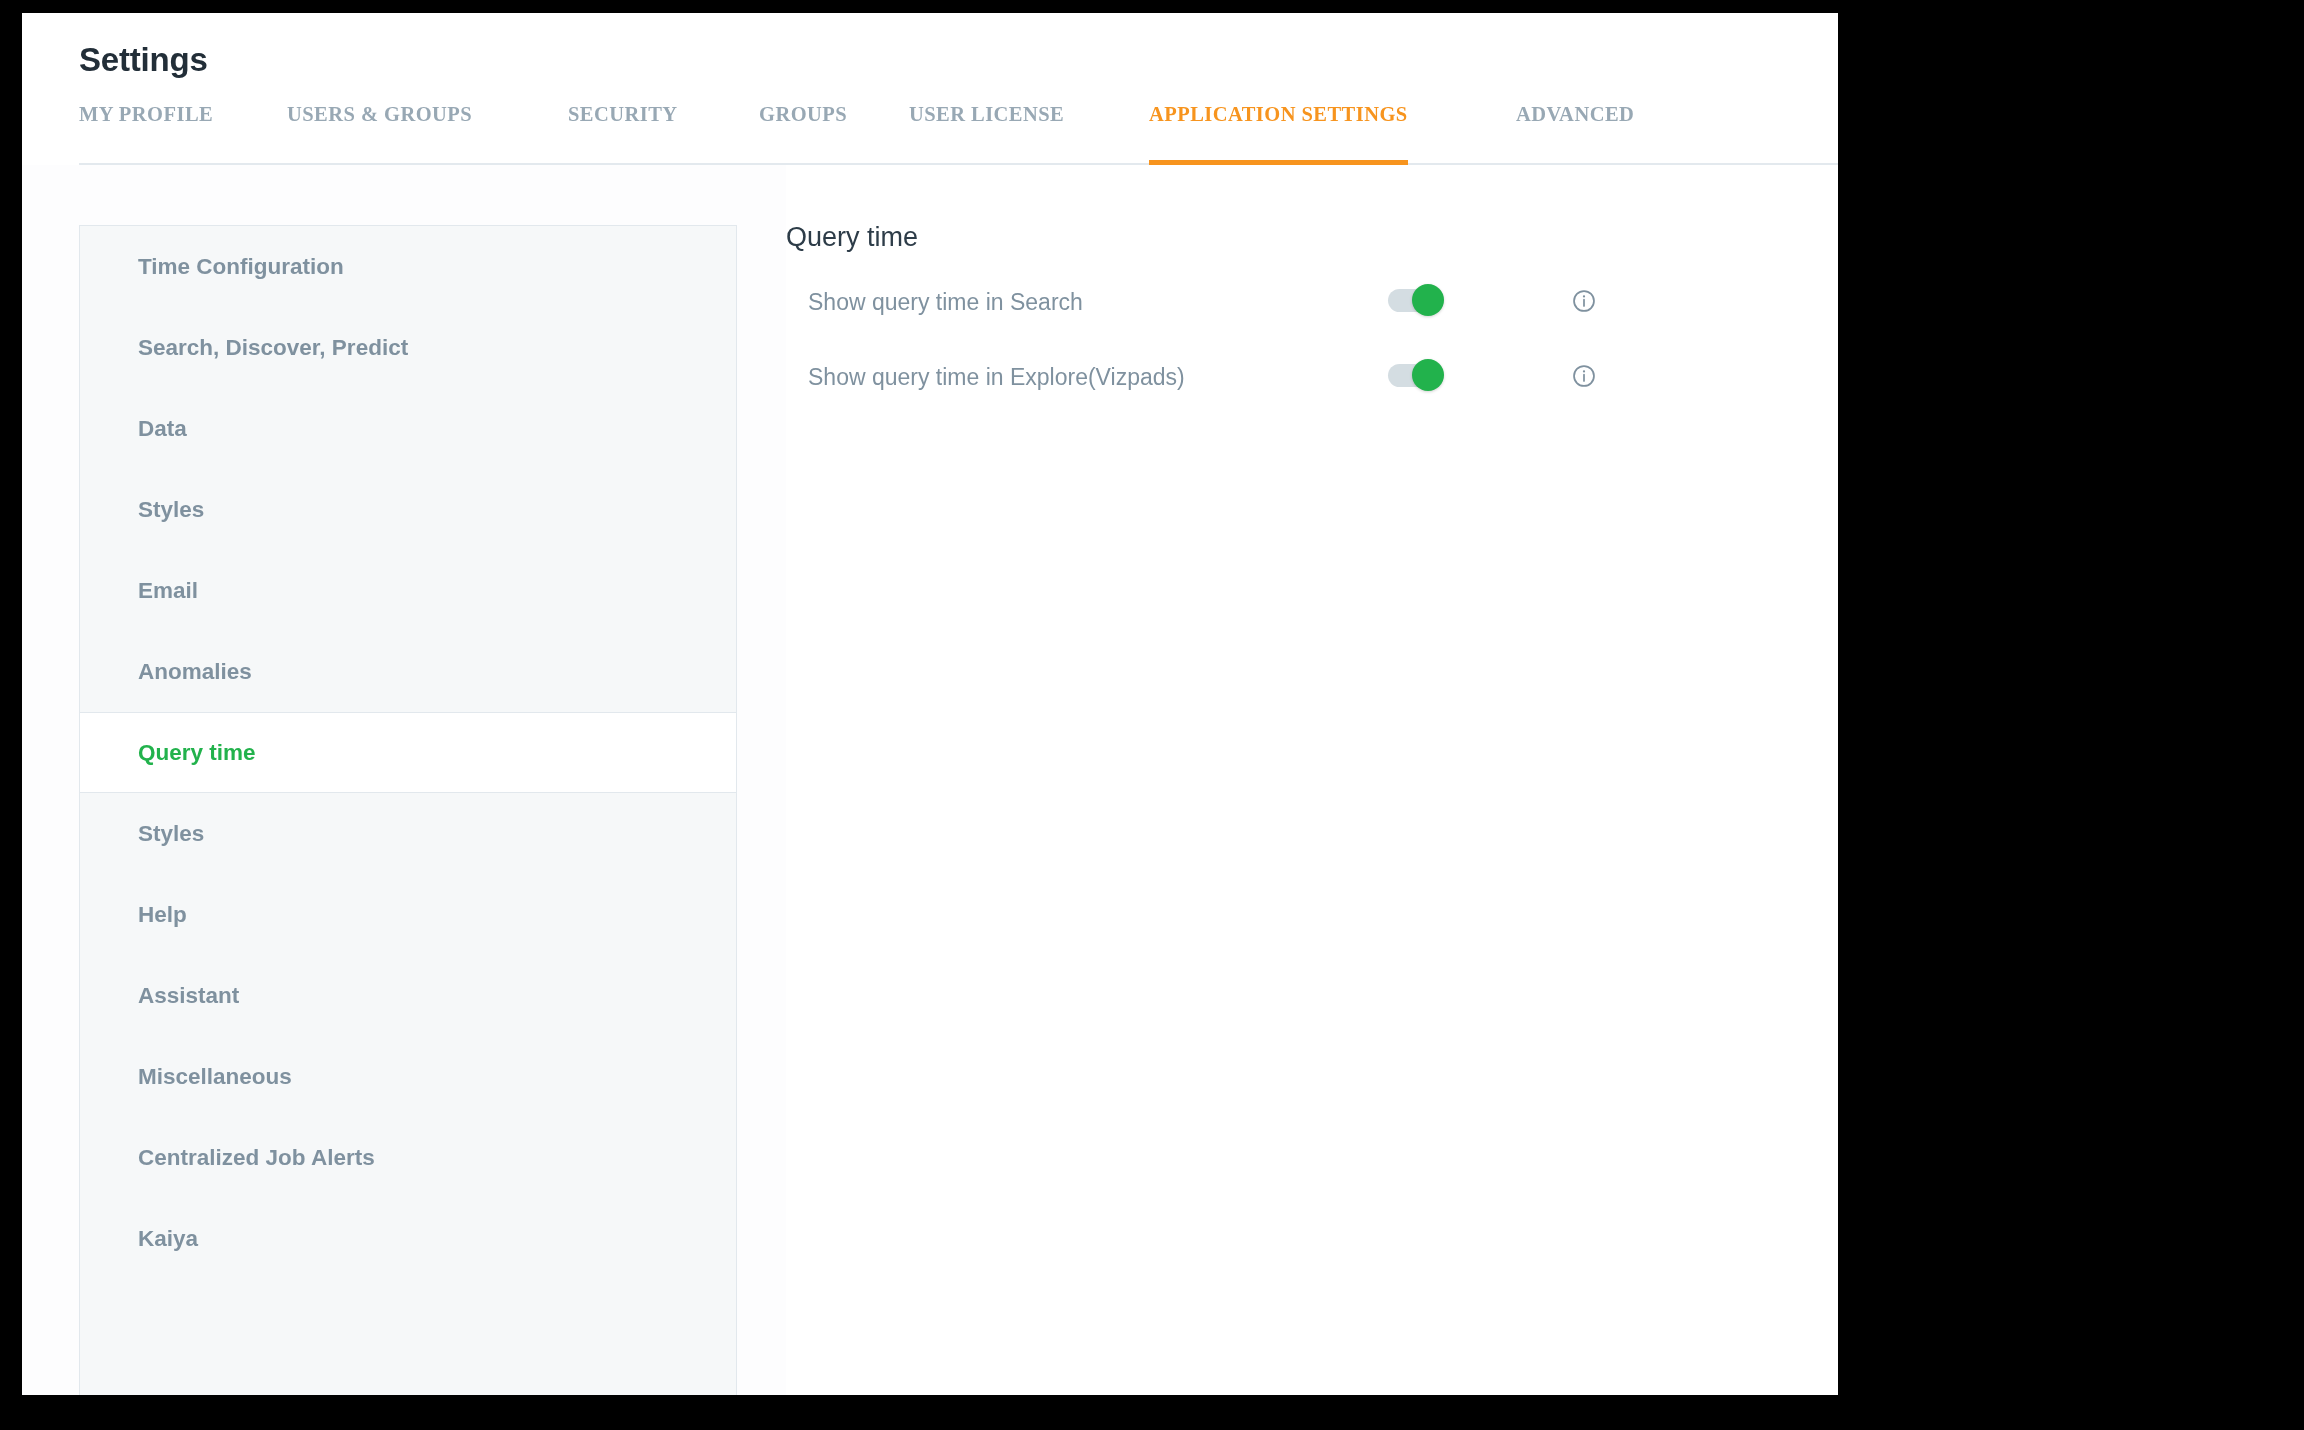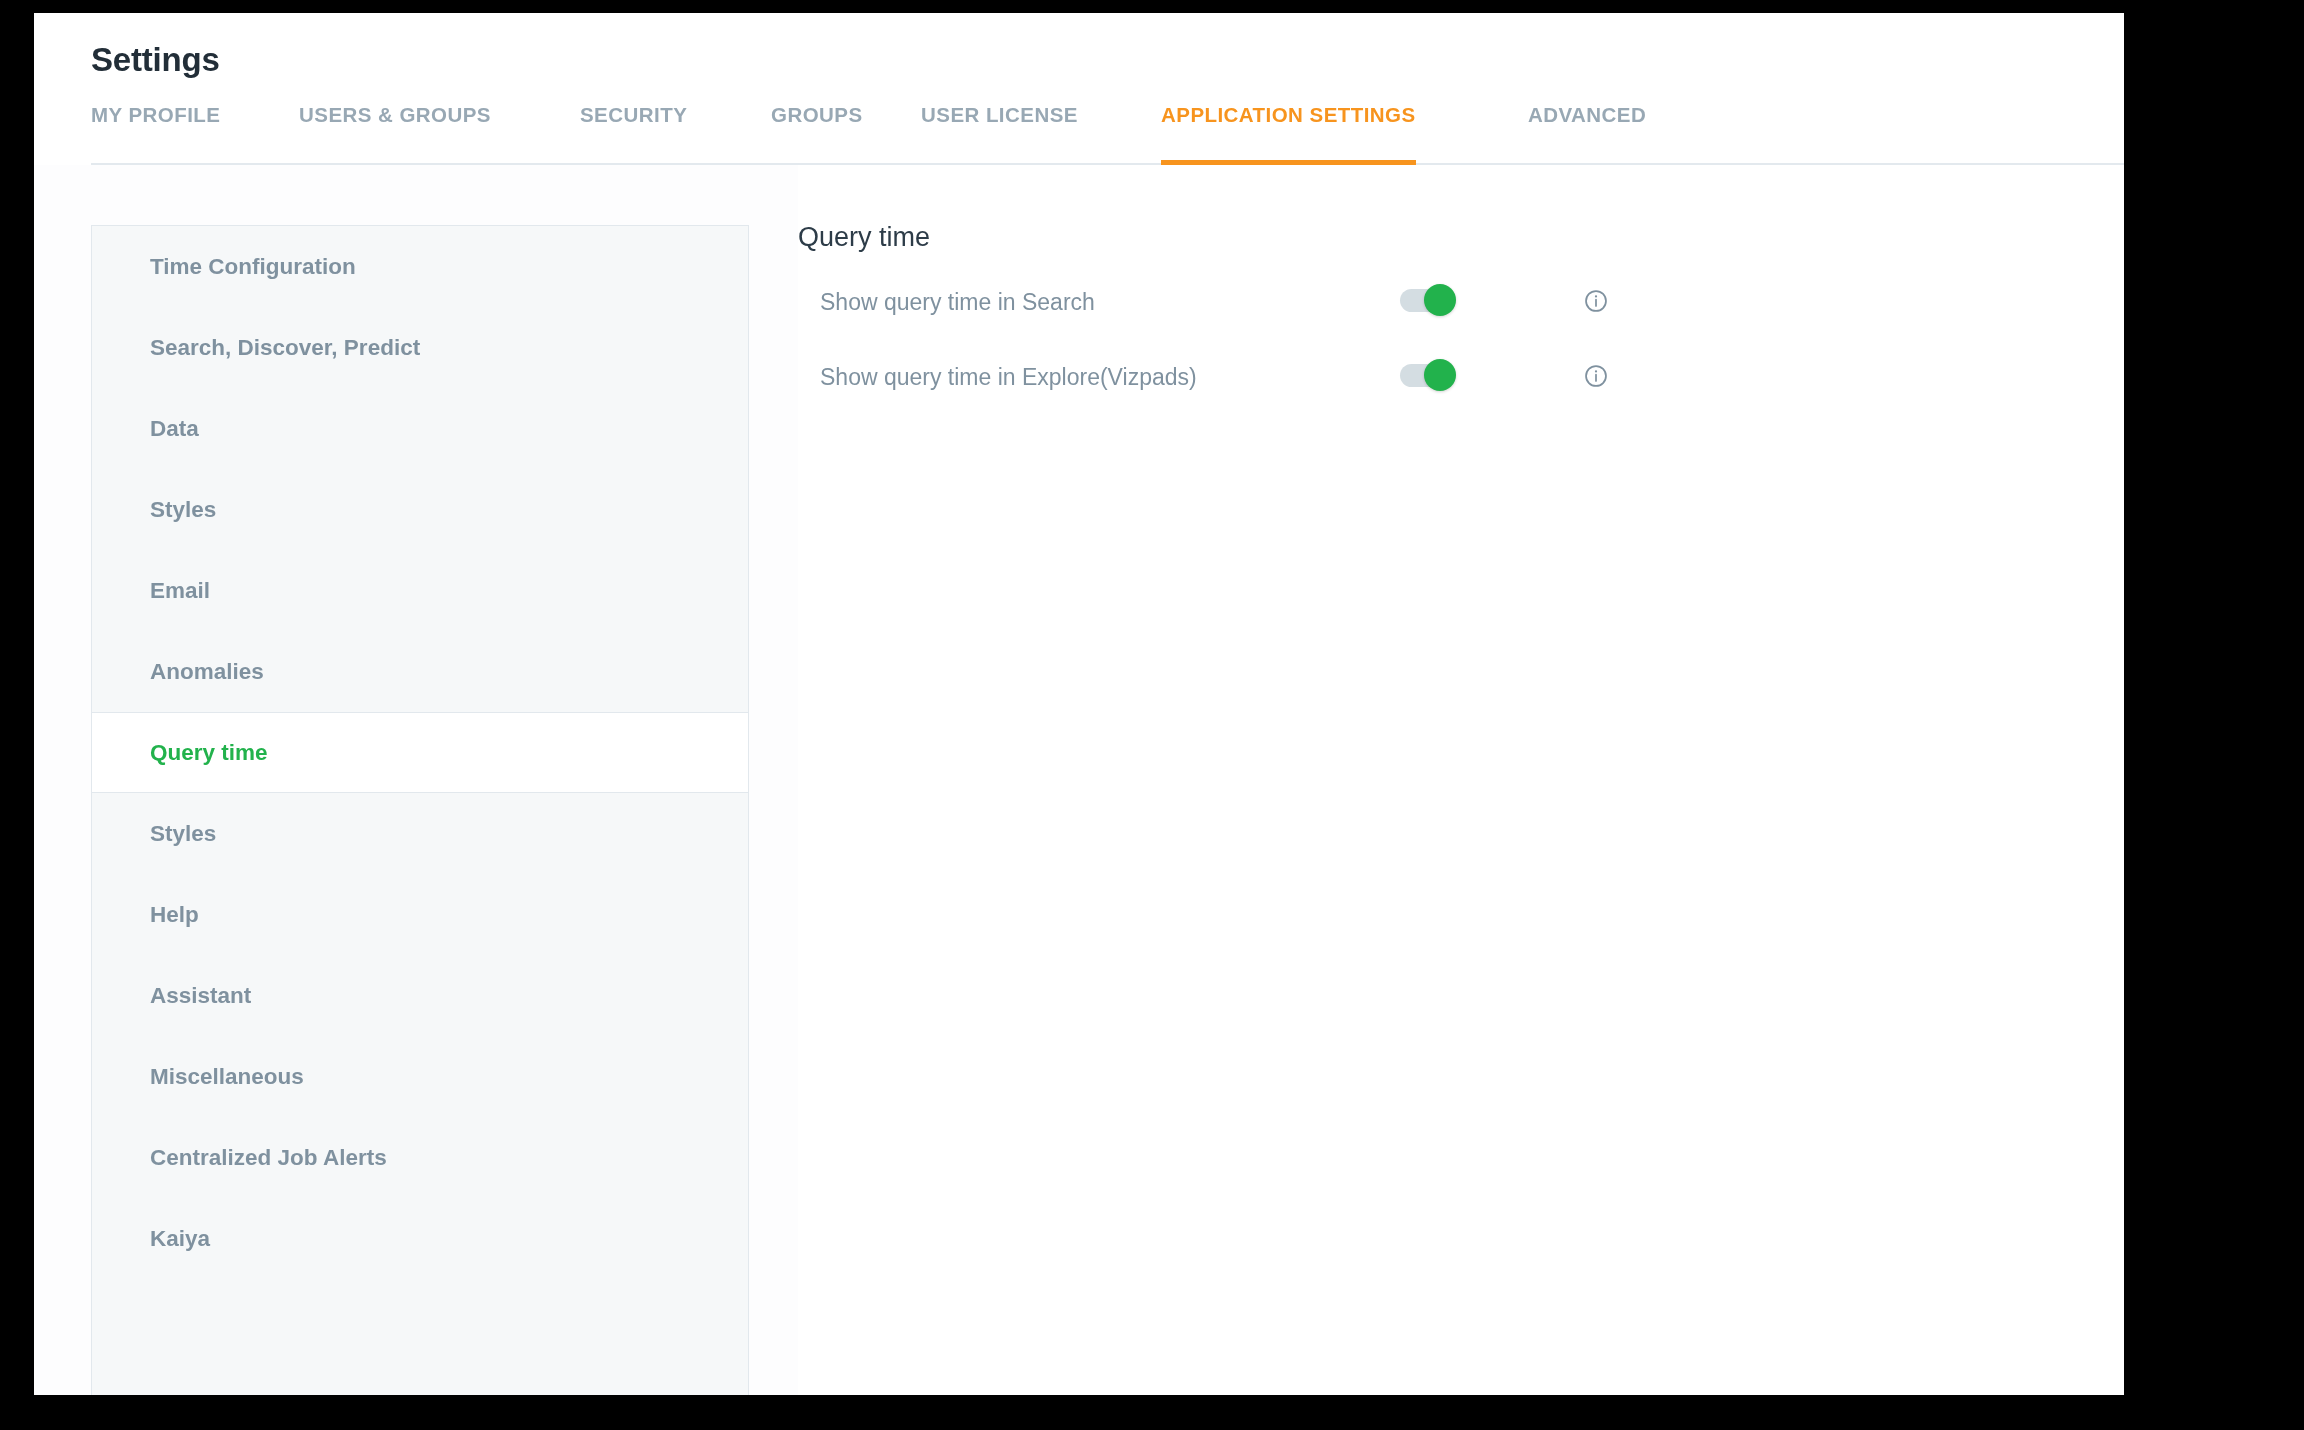--- a/index.html
+++ b/index.html
@@ -19,25 +19,24 @@
     height: 1430px;
     background: #000000;
     font-family: "Liberation Sans", sans-serif;
   }
 
   
   .page {
     position: absolute;
     left: 22px;
     top: 13px;
-    width: 2090px;
+    width: 1816px;
     height: 1382px;
     background: #ffffff;
     overflow: hidden;
-    margin-left: 12px;
   }
 
   
   .page-title {
     position: absolute;
     left: 57px;
     top: 28px;
     font-size: 33px;
     font-weight: bold;
     color: #222e38;
@@ -45,20 +44,21 @@
     line-height: 38px;
   }
 
   .tabbar {
     position: absolute;
     left: 57px;
     top: 90px;
     width: 2152px;
     height: 62px;
     border-bottom: 2px solid #e3e9ee;
+    font-family: Liberation Serif, serif;
   }
   .tab {
     position: absolute;
     top: 0;
     height: 62px;
     padding-bottom: 20px;
     font-size: 20.5px;
     font-weight: bold;
     letter-spacing: 0.45px;
     color: #98a8b4;

